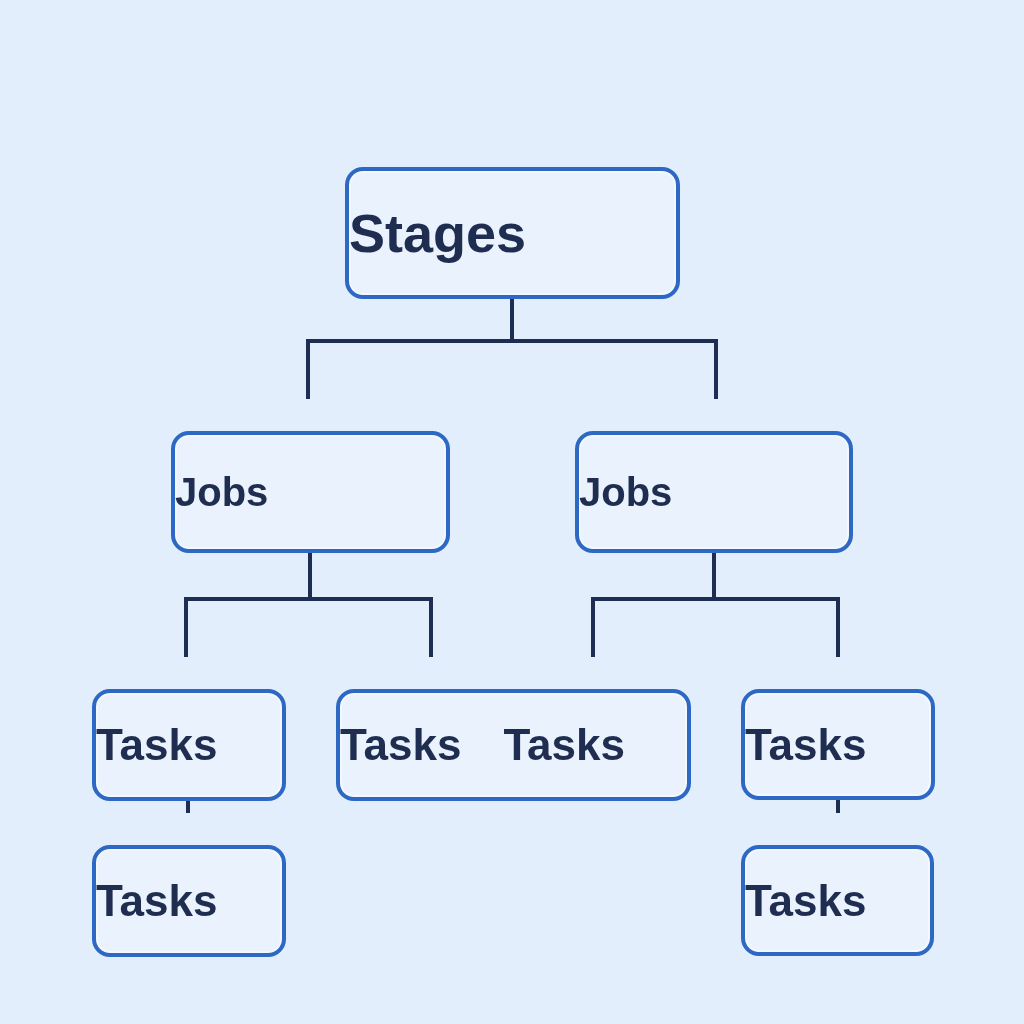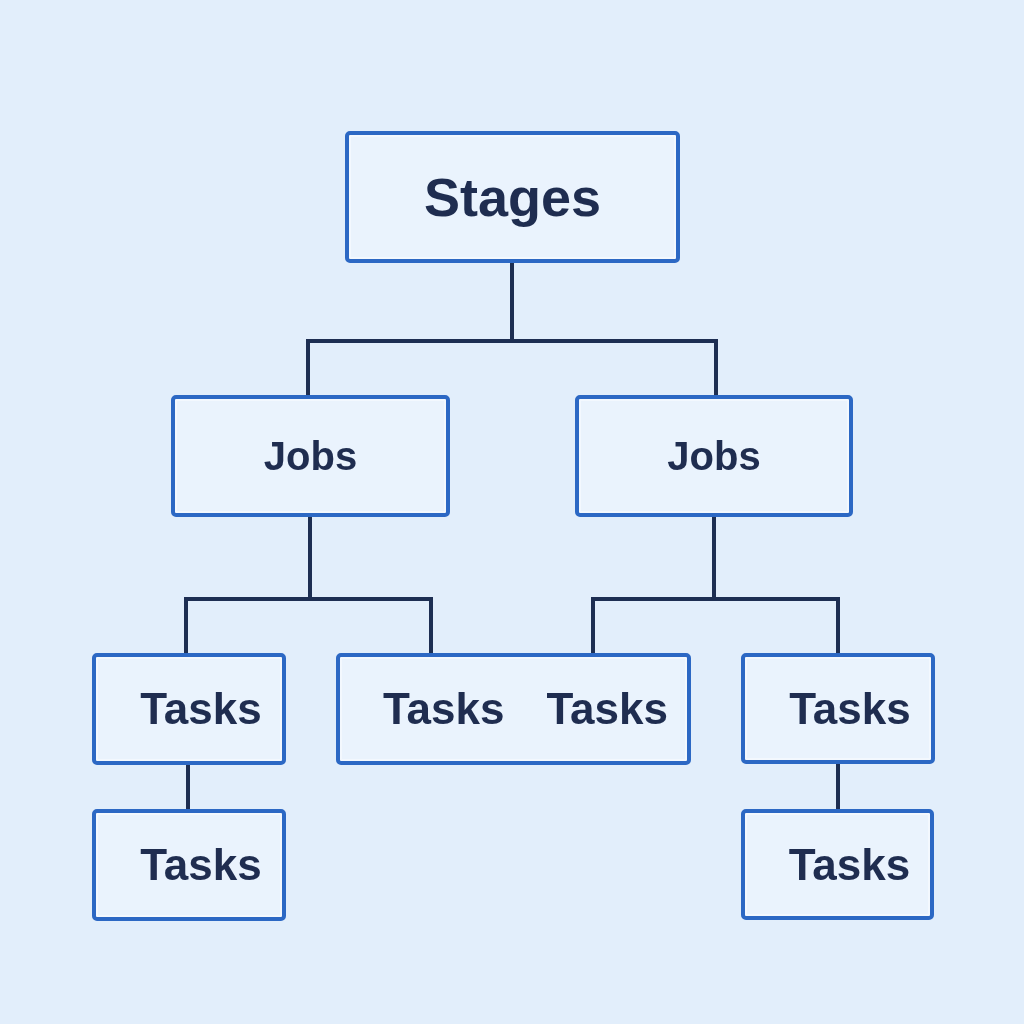--- a/index.html
+++ b/index.html
@@ -25,31 +25,32 @@
     background: var(--background);
   }
   .line {
     position: absolute;
     background: var(--connector);
   }
   .node {
     position: absolute;
     background: var(--node-fill);
     border: 4px solid var(--node-border);
-    border-radius: 5px;
+    border-radius: 18px;
     display: flex;
     align-items: center;
-    justify-content: center;
+    justify-content: flex-start;
     color: var(--text);
     font-weight: 700;
     box-shadow: inset 0 0 0 2px rgba(255,255,255,0.45);
+    margin-top: 36px;
   }
   .node.lvl-stage { font-size: 54px; }
   .node.lvl-job   { font-size: 40px; }
-  .node.lvl-task  { font-size: 44px; padding-left: 24px; }
+  .node.lvl-task  { font-size: 44px; }
   .dual { display: flex; gap: 42px; }
 </style>
 </head>
 <body>
 
 <div class="canvas">
 
   <div class="line" style="left:510px; top:261px; width:4px; height:82px;"></div>
   <div class="line" style="left:306px; top:339px; width:412px; height:4px;"></div>
   <div class="line" style="left:306px; top:339px; width:4px; height:60px;"></div>

